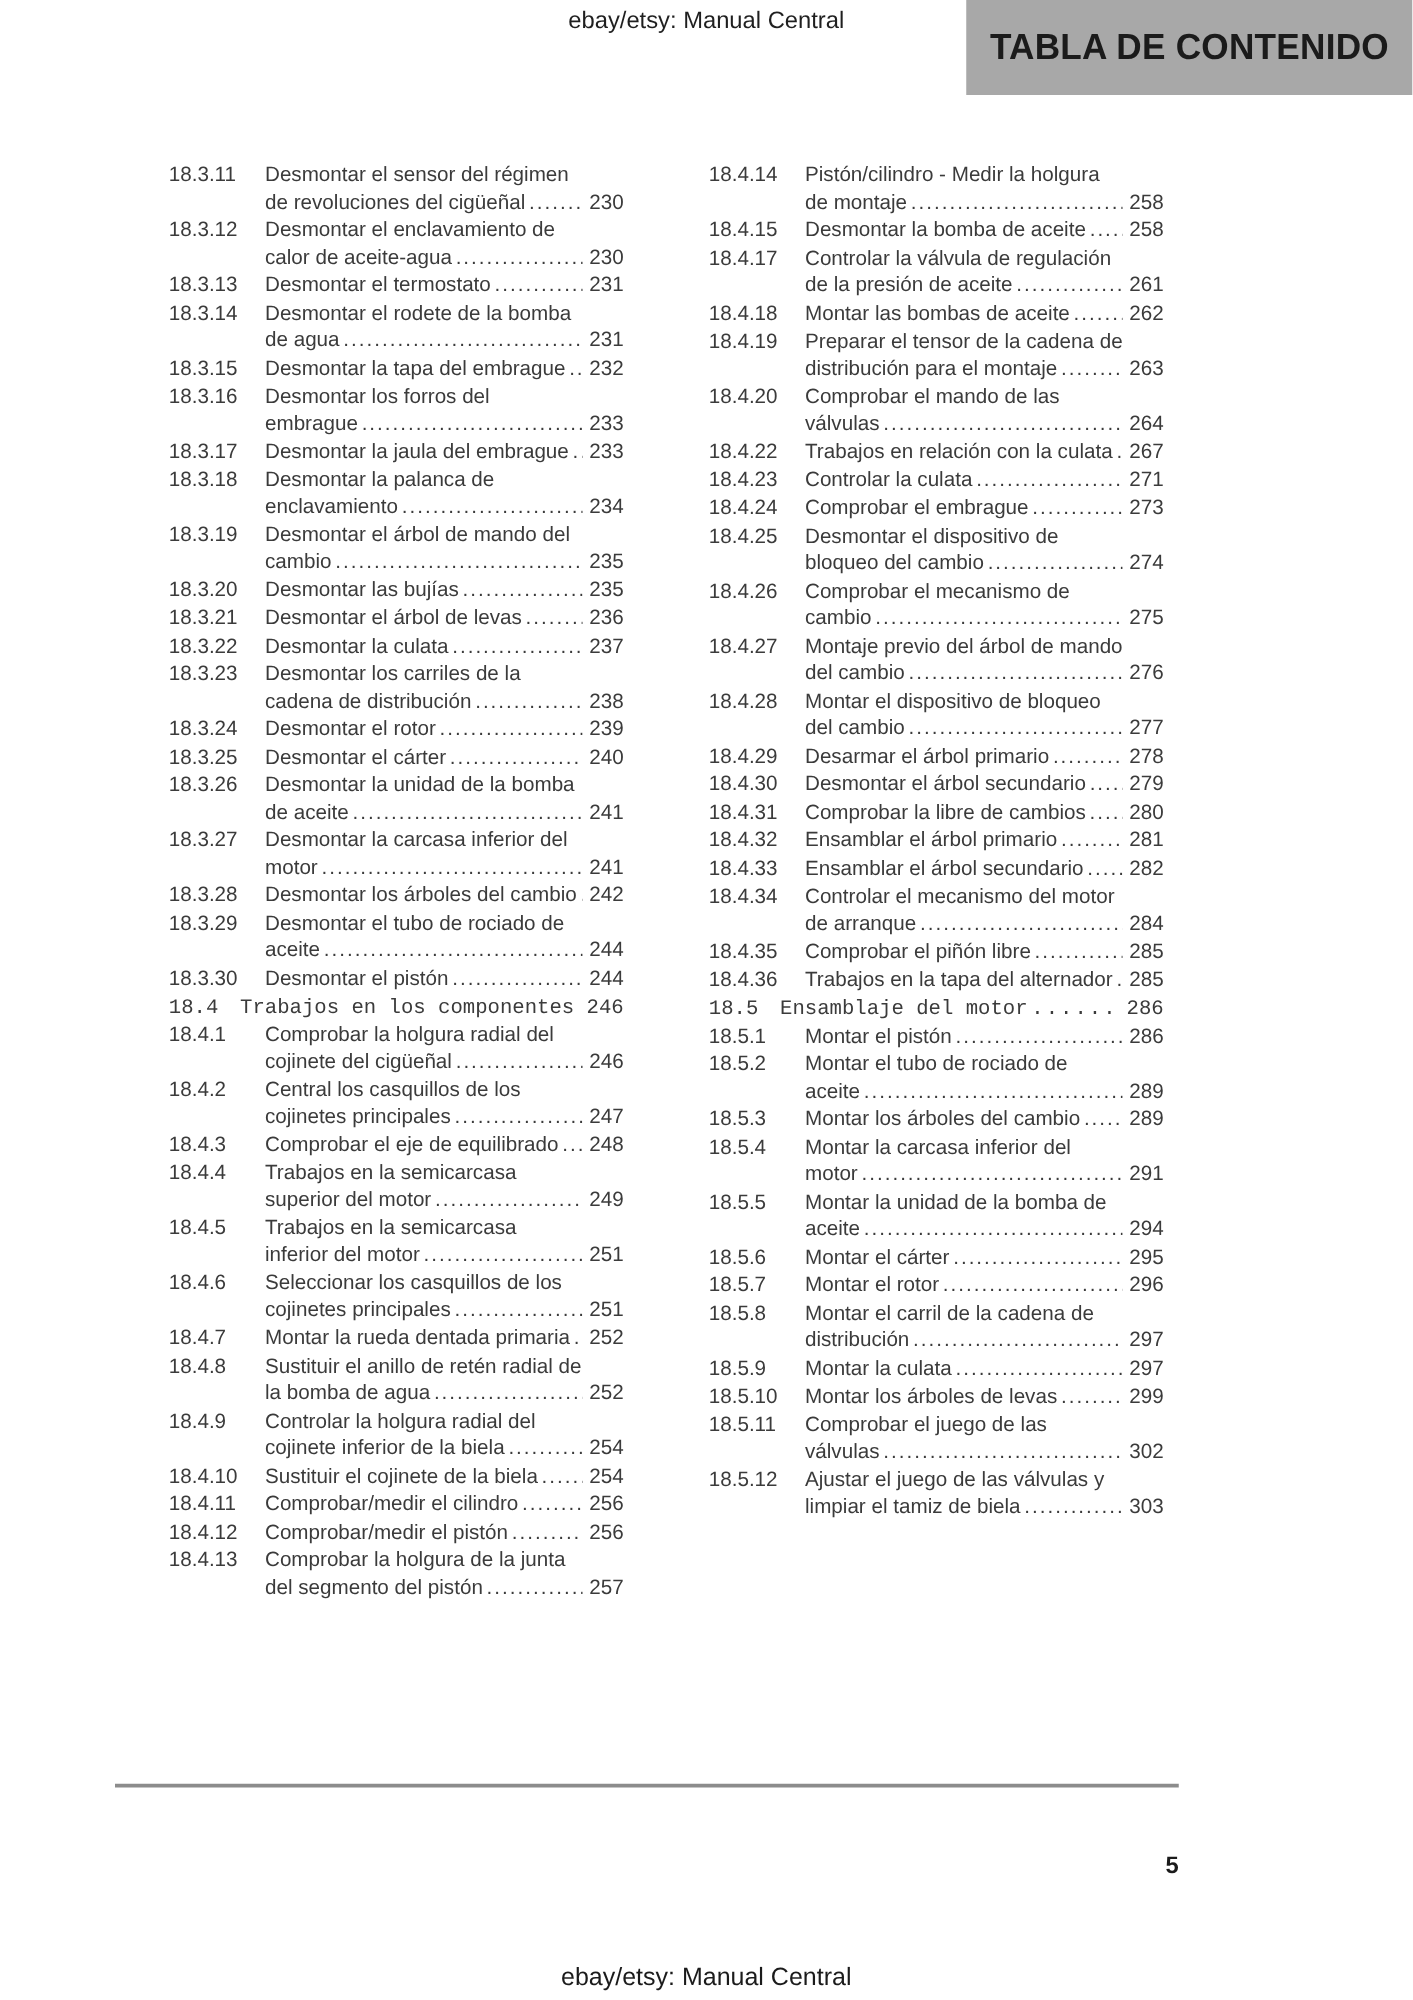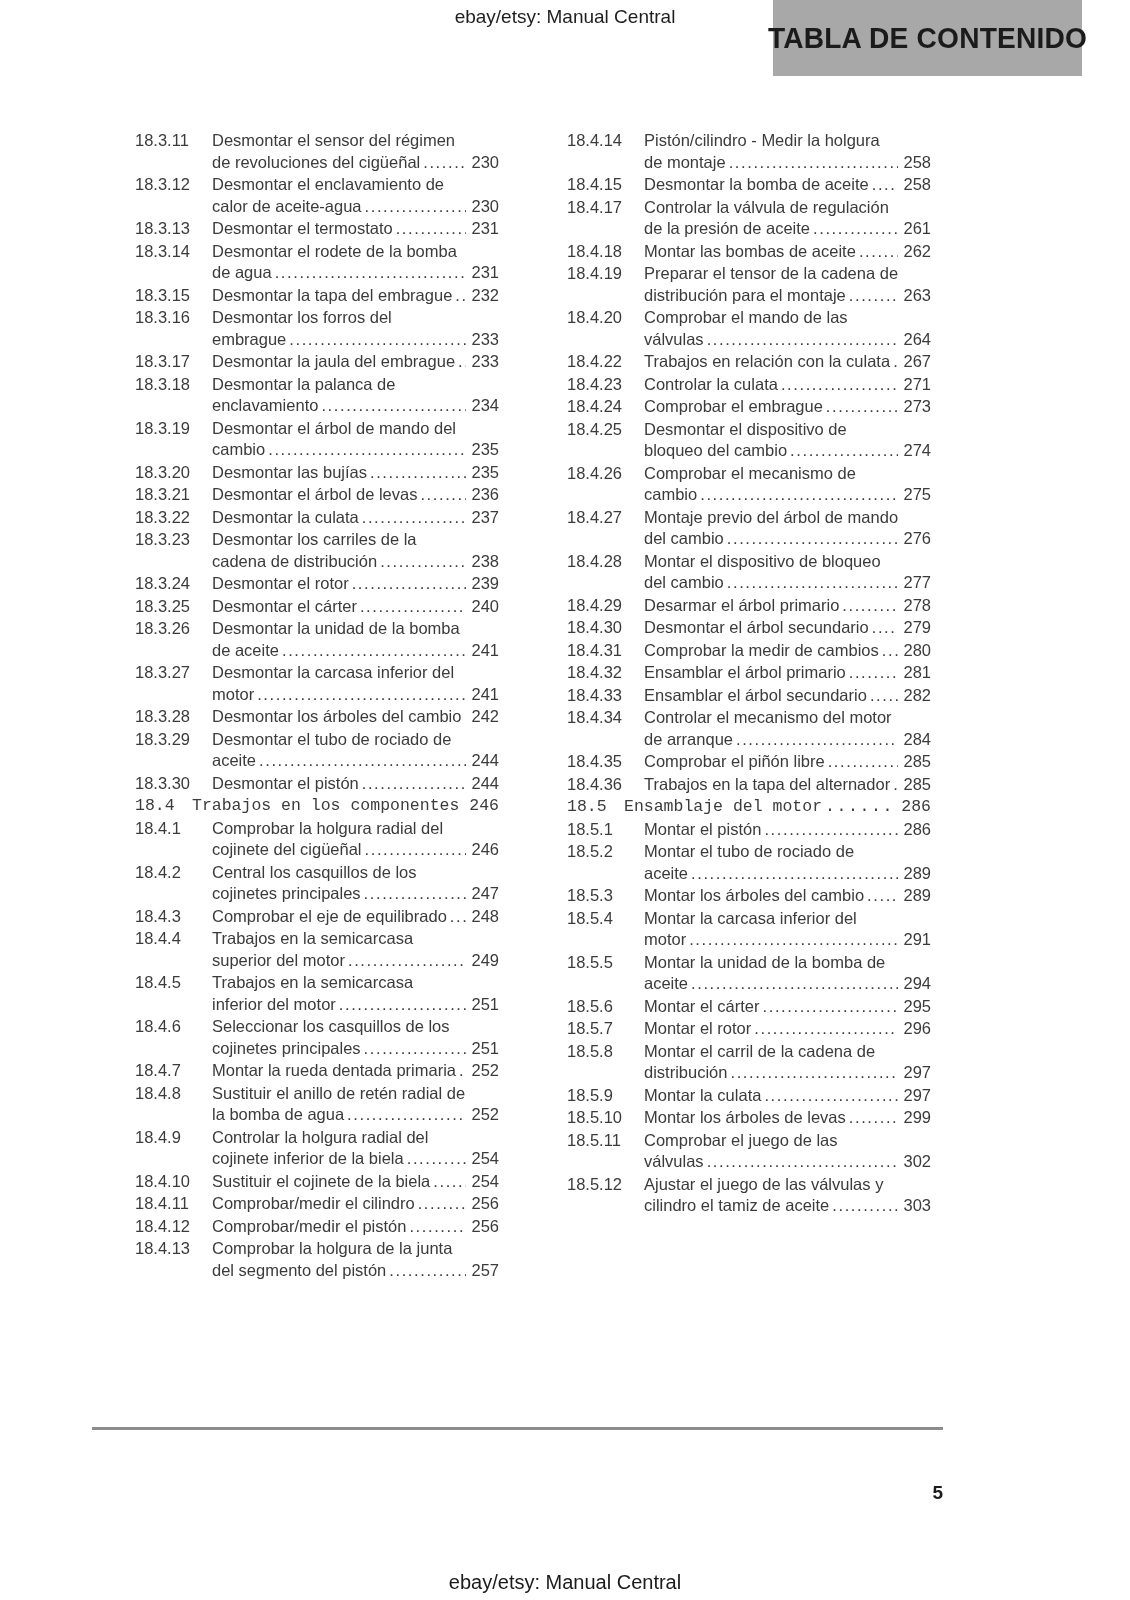--- a/index.html
+++ b/index.html
@@ -8,21 +8,21 @@
     background:#ffffff;
     font-family:"Liberation Sans", sans-serif;
     color:var(--text,#3b3b3b);
     overflow:hidden;
   }
   .header-title {
     position:absolute; top:6px; left:0; width:100%;
     text-align:center; font-size:19px; color:#1f1f1f;
   }
   .banner {
-    position:absolute; left:773px; top:0; width:309px; height:76px;
+    position:absolute; left:773px; top:0; width:357px; height:76px;
     background:var(--banner_bg,#a8a8a8);
     display:flex; align-items:center; justify-content:center;
   }
   .banner-text {
     font-weight:bold; font-size:29px; color:var(--banner_text,#1b1b1b);
     transform:scaleX(0.97); white-space:nowrap; letter-spacing:0.2px;
   }
   .toc {
     position:absolute; top:130px; left:135px;
     display:flex; gap:68px;
@@ -358,21 +358,21 @@
   </div>
 
   <div class="entry">
     <span class="num">18.4.30</span>
     <span class="title">Desmontar el árbol secundario</span>
     <span class="page">279</span>
   </div>
 
   <div class="entry">
     <span class="num">18.4.31</span>
-    <span class="title">Comprobar la medir de cambios</span>
+    <span class="title">Comprobar la libre de cambios</span>
     <span class="page">280</span>
   </div>
 
   <div class="entry">
     <span class="num">18.4.32</span>
     <span class="title">Ensamblar el árbol primario</span>
     <span class="page">281</span>
   </div>
 
   <div class="entry">
@@ -466,21 +466,21 @@
   </div>
 
   <div class="entry">
     <span class="num">18.5.11</span>
     <span class="title">Comprobar el juego de las válvulas</span>
     <span class="page">302</span>
   </div>
 
   <div class="entry">
     <span class="num">18.5.12</span>
-    <span class="title">Ajustar el juego de las válvulas y cilindro el tamiz de aceite</span>
+    <span class="title">Ajustar el juego de las válvulas y limpiar el tamiz de biela</span>
     <span class="page">303</span>
   </div>
 </div>
 </div>
 
 <div class="divider"></div>
 <div class="pagenum">5</div>
 <div class="footer-title">ebay/etsy: Manual Central</div>
 
 </body></html>

